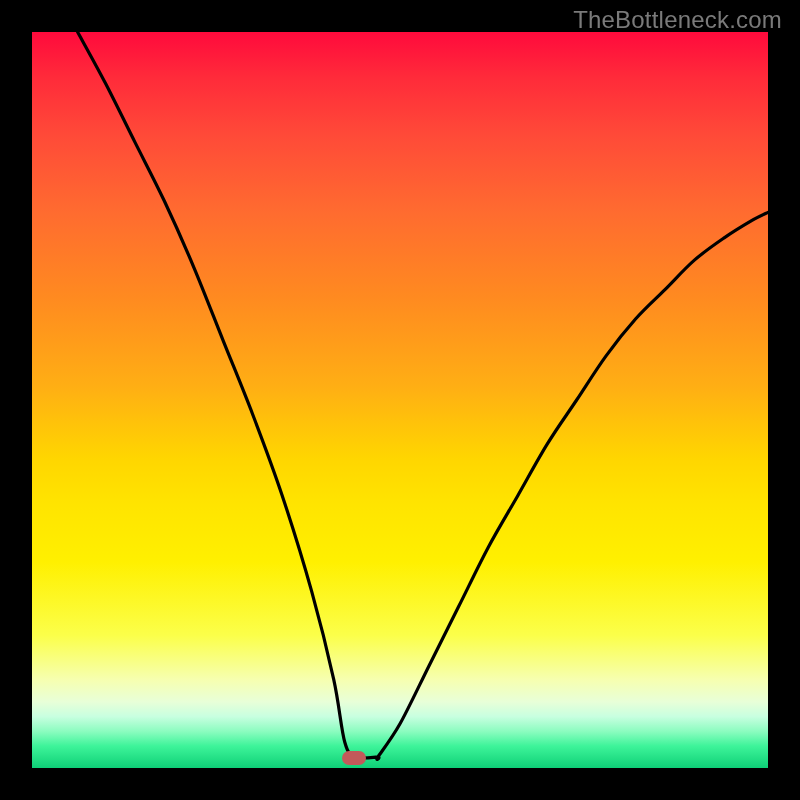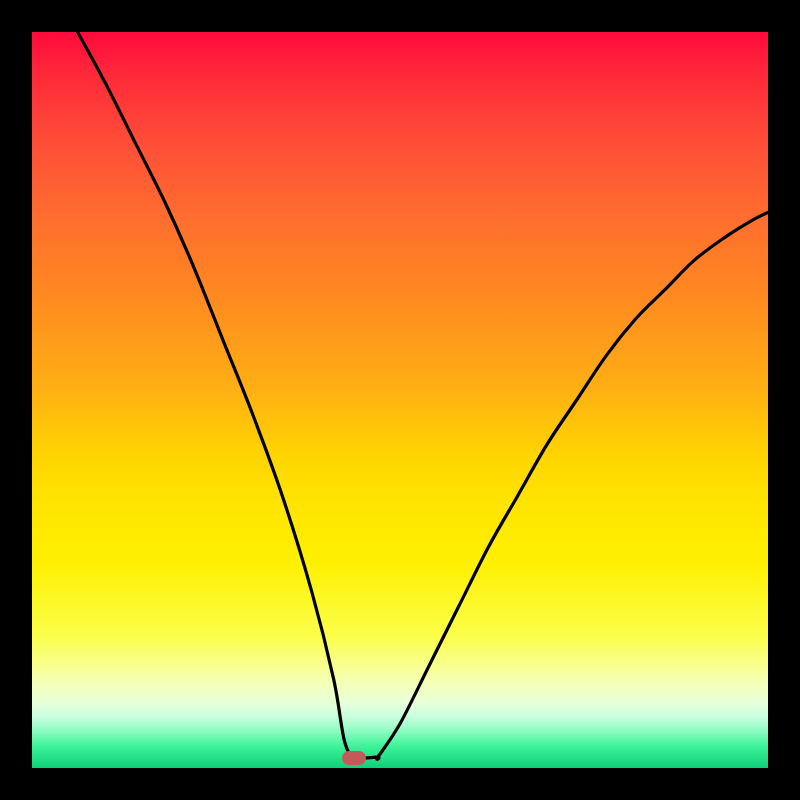--- a/index.html
+++ b/index.html
@@ -66,20 +66,21 @@
     width: 24px;
     height: 14px;
     border-radius: 7px;
     background: #c25a5a;
   }
 </style>
 </head>
 <body>
 
 <div class="frame">
+  <div class="watermark">TheBottleneck.com</div>
 
   <div class="plot-area">
     <svg class="curve" viewBox="0 0 736 736" preserveAspectRatio="none">
       <path id="curve-path" fill="none" stroke="#000" stroke-width="3.2" stroke-linejoin="round" stroke-linecap="round" d="M 45.63 0.00 C 50.29 8.59, 64.03 33.12, 73.60 51.52 C 83.17 69.92, 93.23 90.77, 103.04 110.40 C 112.85 130.03, 122.67 148.43, 132.48 169.28 C 142.29 190.13, 152.11 212.21, 161.92 235.52 C 171.73 258.83, 181.55 284.59, 191.36 309.12 C 201.17 333.65, 210.99 356.96, 220.80 382.72 C 230.61 408.48, 240.43 434.24, 250.24 463.68 C 260.05 493.12, 271.09 528.69, 279.68 559.36 C 288.27 590.03, 296.24 622.53, 301.76 647.68 C 307.28 672.83, 309.12 697.36, 312.80 710.24 C 316.48 723.12, 318.32 722.51, 323.84 724.96 C 329.36 727.41, 342.24 724.96, 345.92 724.96 C 349.60 724.96, 342.24 730.48, 345.92 724.96 C 349.60 719.44, 359.41 707.17, 368.00 691.84 C 376.59 676.51, 387.63 652.59, 397.44 632.96 C 407.25 613.33, 417.07 593.71, 426.88 574.08 C 436.69 554.45, 446.51 533.60, 456.32 515.20 C 466.13 496.80, 475.95 480.85, 485.76 463.68 C 495.57 446.51, 505.39 428.11, 515.20 412.16 C 525.01 396.21, 534.83 382.72, 544.64 368.00 C 554.45 353.28, 564.27 337.33, 574.08 323.84 C 583.89 310.35, 593.71 298.08, 603.52 287.04 C 613.33 276.00, 623.15 267.41, 632.96 257.60 C 642.77 247.79, 652.59 236.75, 662.40 228.16 C 672.21 219.57, 682.03 212.83, 691.84 206.08 C 701.65 199.33, 713.92 191.97, 721.28 187.68 C 728.64 183.39, 733.55 181.55, 736.00 180.32"></path>
     </svg>
     <div id="pill" class="pill" style="left: 310.368px; top: 718.696px;"></div>
   </div>
 </div>
 
 </body></html>

